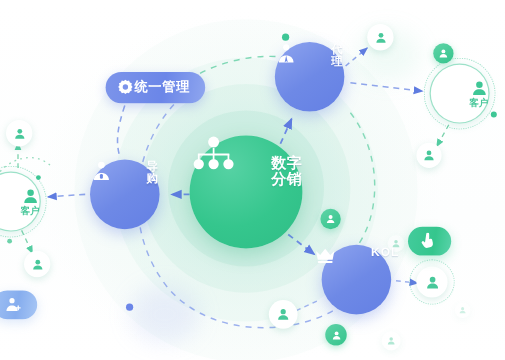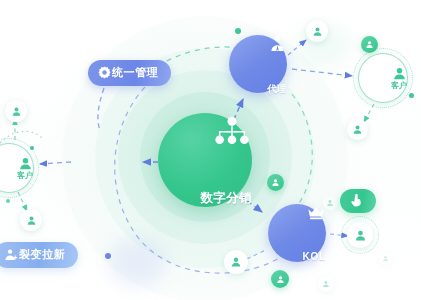--- a/index.html
+++ b/index.html
@@ -23,22 +23,22 @@
   .r3{left:140px;top:92px;width:130px;height:130px;background:rgba(86,200,156,.10);}
   .r0{left:62px;top:16px;width:286px;height:286px;background:rgba(86,200,156,.03);}
   .blob{position:absolute;border-radius:50%;filter:blur(9px);pointer-events:none;}
   .blob-b{left:108px;top:238px;width:58px;height:48px;background:rgba(150,170,240,.16);}
   .blob-g{left:296px;top:24px;width:54px;height:44px;background:rgba(120,214,176,.10);}
 
   
   #links{position:absolute;left:0;top:0;width:421px;height:300px;}
 
   
-  .node{position:absolute;border-radius:50%;display:flex;flex-direction:column;
-        align-items:flex-end;justify-content:center;color:#fff;gap:28px;}
+  .node{position:absolute;border-radius:50%;display:flex;
+        align-items:flex-start;justify-content:center;color:#fff;gap:28px;}
   .node .halo{position:absolute;inset:-9px;border-radius:50%;background:#ffffff;
         box-shadow:0 3px 10px rgba(96,140,190,.17);z-index:-2;}
   .node .ring2{position:absolute;inset:-14px;border-radius:50%;
         border:1px solid rgba(86,200,156,.30);z-index:-3;}
   .node .lbl{font-size:11px;font-weight:bold;letter-spacing:.4px;line-height:1;margin-top:2px;
         text-shadow:0 1px 1px rgba(40,70,130,.18);}
   .node .ico{display:block;line-height:0;margin-bottom:1px;}
 
   #node-center{left:158px;top:113px;width:94px;height:94px;
      background:radial-gradient(circle at 36% 28%,#56d2a4 0%,#35c68d 55%,#2fbd86 100%);
@@ -270,20 +270,32 @@
     <span class="ico">
       <svg width="19" height="19" viewBox="0 0 20 20">
         <circle cx="10" cy="4.6" r="2.7" fill="#fff"></circle>
         <path d="M3.6 18c0-3.9 2.8-6.2 6.4-6.2s6.4 2.3 6.4 6.2z" fill="#fff"></path>
         <path d="M10 11.9 L8.6 18 L10 16.6 L11.4 18 Z" fill="#6e89e6"></path>
       </svg>
     </span>
     <span class="lbl">代理</span>
   </div>
 
+  <div class="node" id="node-guide">
+    <div class="halo"></div>
+    <div class="ring2"></div>
+    <span class="ico">
+      <svg width="19" height="19" viewBox="0 0 20 20">
+        <circle cx="10" cy="4.8" r="2.9" fill="#fff"></circle>
+        <path d="M3.4 18c0-4 2.9-6.3 6.6-6.3s6.6 2.3 6.6 6.3z" fill="#fff"></path>
+        <rect x="8.7" y="12.6" width="2.6" height="4.2" rx="1.2" fill="#6e89e6"></rect>
+      </svg>
+    </span>
+    <span class="lbl">导购</span>
+  </div>
 
   <div class="node" id="node-kol">
     <div class="halo"></div>
     <div class="ring2"></div>
     <span class="ico">
       <svg width="20" height="17" viewBox="0 0 22 18">
         <path d="M2.6 5.4 L6.4 9 L11 3.2 L15.6 9 L19.4 5.4 L17.8 13.4 L4.2 13.4 Z" fill="#fff"></path>
         <rect x="4.2" y="14.4" width="13.6" height="1.9" rx="0.9" fill="#fff"></rect>
       </svg>
     </span>
@@ -328,16 +340,15 @@
 
   <div class="pill" id="pill-fission">
     <span class="outline"></span>
     <span class="pico">
       <svg width="14" height="13" viewBox="0 0 20 18">
         <circle cx="8.6" cy="4.8" r="3.1" fill="#fff"></circle>
         <path d="M2 17c0-4.1 3-6.5 6.6-6.5s6.6 2.4 6.6 6.5z" fill="#fff"></path>
         <path d="M15.2 10.6 h1.6 v2 h2 v1.6 h-2 v2 h-1.6 v-2 h-2 v-1.6 h2 z" fill="#fff"></path>
       </svg>
     </span>
-    <span>裂变拉新</span>
   </div>
 
 </div>
 
 </body></html>

